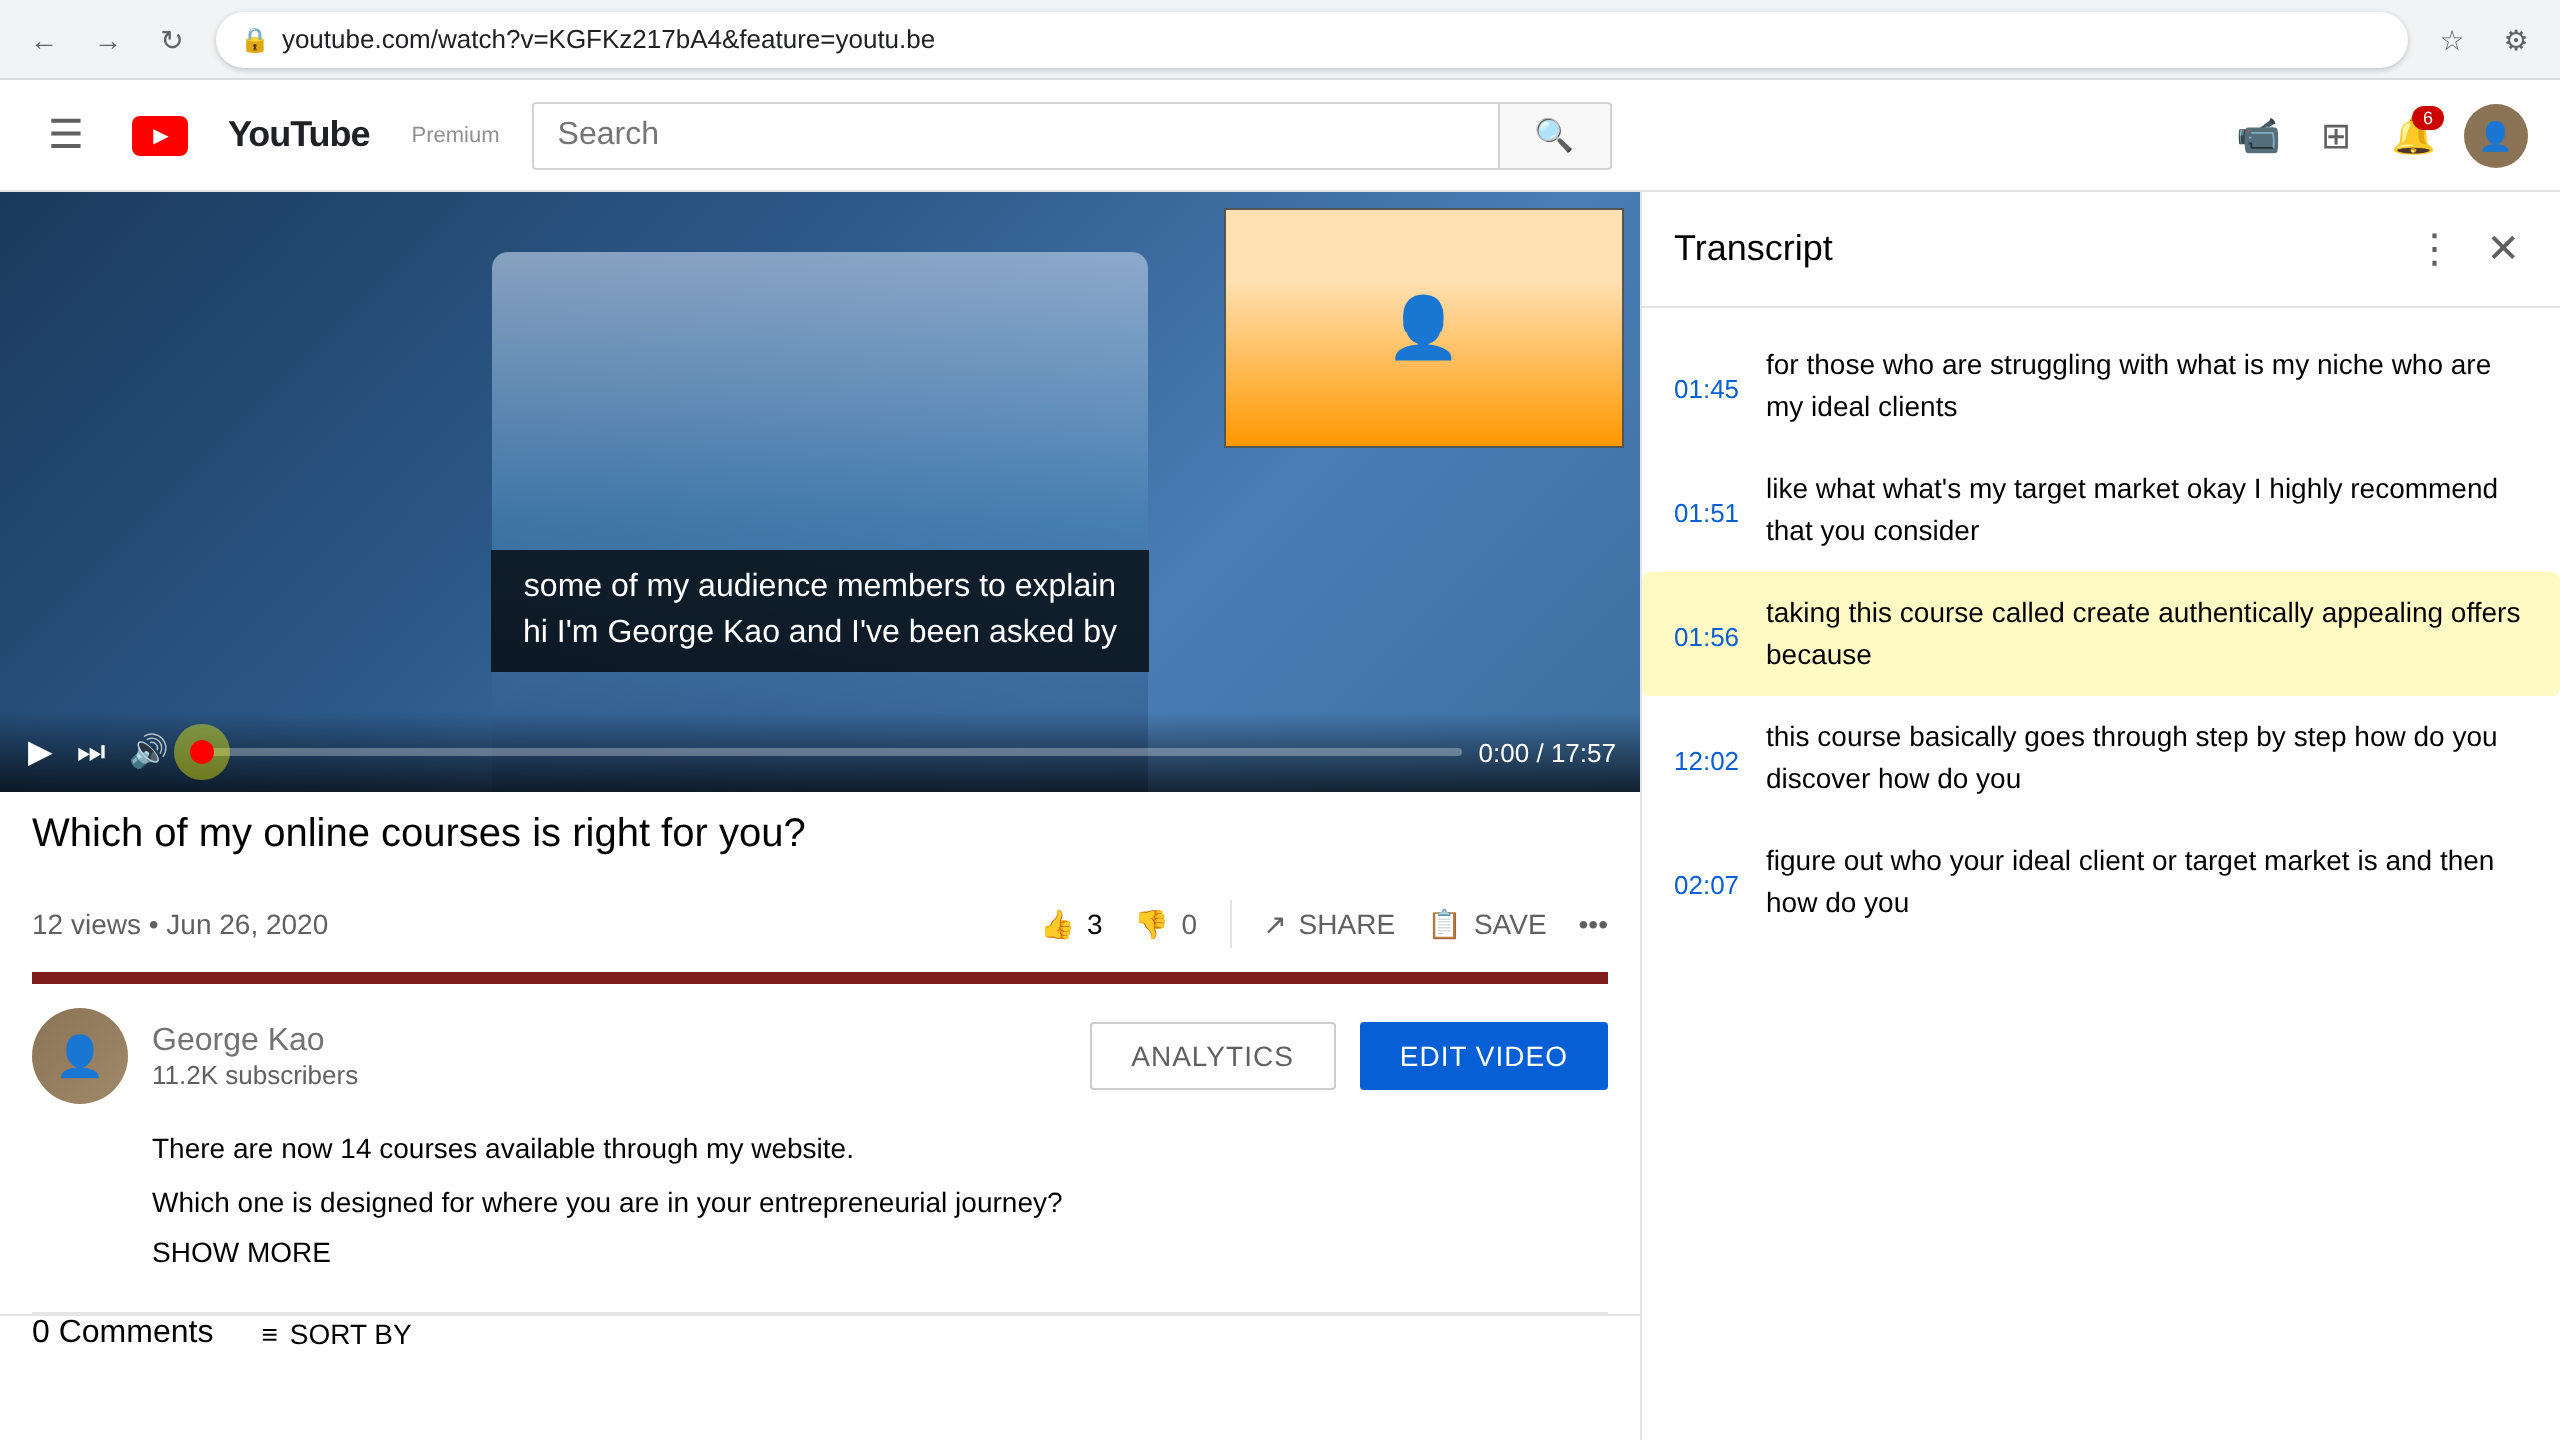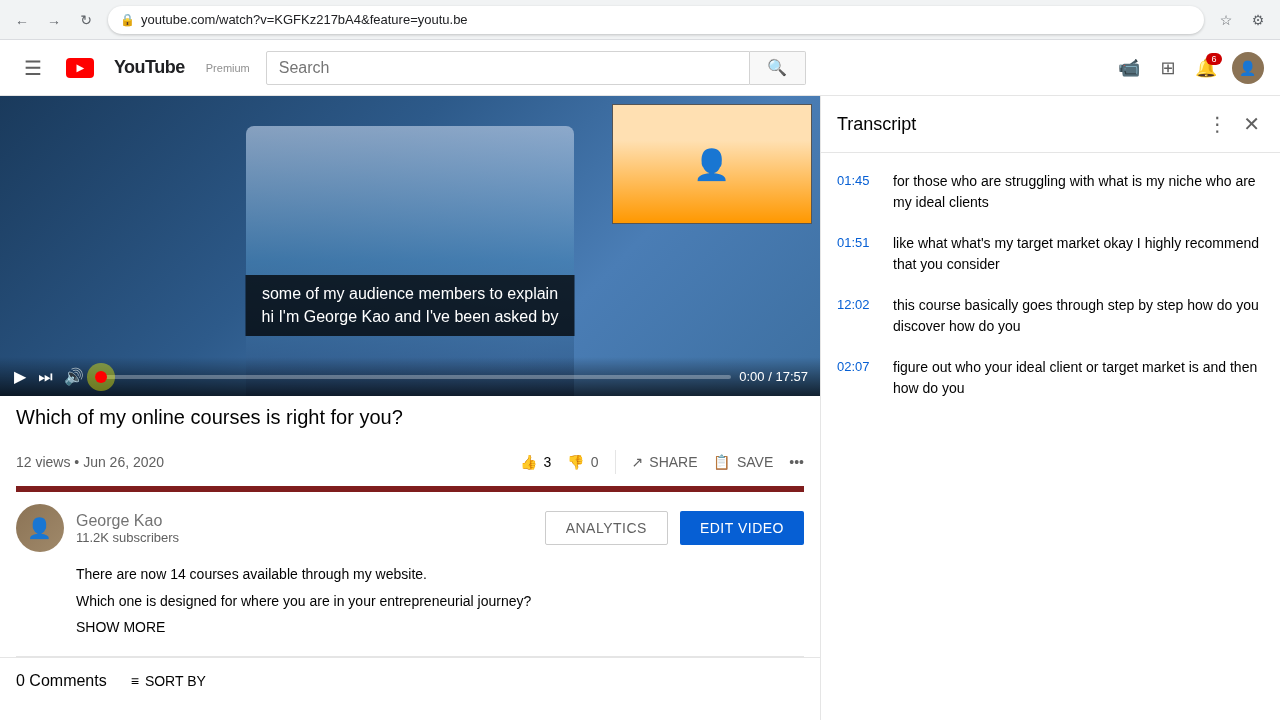--- a/index.html
+++ b/index.html
@@ -269,21 +269,21 @@
 
     
     .description { padding-left: 60px; margin-bottom: 12px; }
     .desc-text { font-size: 14px; color: #030303; line-height: 1.5; margin-bottom: 6px; }
     .show-more-btn {
       background: none; border: none; cursor: pointer;
       font-size: 14px; font-weight: 500; color: #030303; text-transform: uppercase;
     }
 
     
-    .comments-section { padding: 14px 16px; border-top: 1px solid #e5e5e5; }
+    .comments-section { padding: 0 16px; border-top: 1px solid #e5e5e5; }
     .comments-header { display: flex; align-items: center; gap: 24px; margin-bottom: 12px; }
     .comments-count { font-size: 16px; font-weight: 400; color: #030303; }
     .sort-btn {
       background: none; border: none; cursor: pointer;
       display: flex; align-items: center; gap: 6px;
       font-size: 14px; color: #030303; font-weight: 500; text-transform: uppercase;
     }
 
     
     .transcript-panel {
@@ -310,25 +310,25 @@
       color: #606060; font-size: 20px; padding: 4px;
     }
 
     .transcript-list {
       flex: 1;
       overflow-y: auto;
       padding: 8px 0;
     }
     .transcript-item {
       display: flex;
-      gap: 20px;
+      gap: 10px;
       padding: 10px 16px;
       cursor: pointer;
       border-radius: 4px;
-      align-items: flex-start;
+      align-items: center;
     }
     .transcript-item.highlighted { background: #fff9c4; }
     .transcript-time {
       font-size: 13px;
       color: #065fd4;
       min-width: 36px;
       padding-top: 2px;
       font-weight: 500;
     }
     .transcript-text {
@@ -492,20 +492,24 @@
     </div>
     <div class="transcript-list" id="transcript-list">
     <div class="transcript-item">
           <span class="transcript-time">01:45</span>
           <span class="transcript-text">for those who are struggling with what is my niche who are my ideal clients</span>
         </div>
         <div class="transcript-item">
           <span class="transcript-time">01:51</span>
           <span class="transcript-text">like what what's my target market okay I highly recommend that you consider</span>
         </div>
+        <div class="transcript-item highlighted">
+          <span class="transcript-time">01:56</span>
+          <span class="transcript-text">taking this course called create authentically appealing offers because</span>
+        </div>
         <div class="transcript-item">
           <span class="transcript-time">12:02</span>
           <span class="transcript-text">this course basically goes through step by step how do you discover how do you</span>
         </div>
         <div class="transcript-item">
           <span class="transcript-time">02:07</span>
           <span class="transcript-text">figure out who your ideal client or target market is and then how do you</span>
         </div>
       </div>
   </div>

